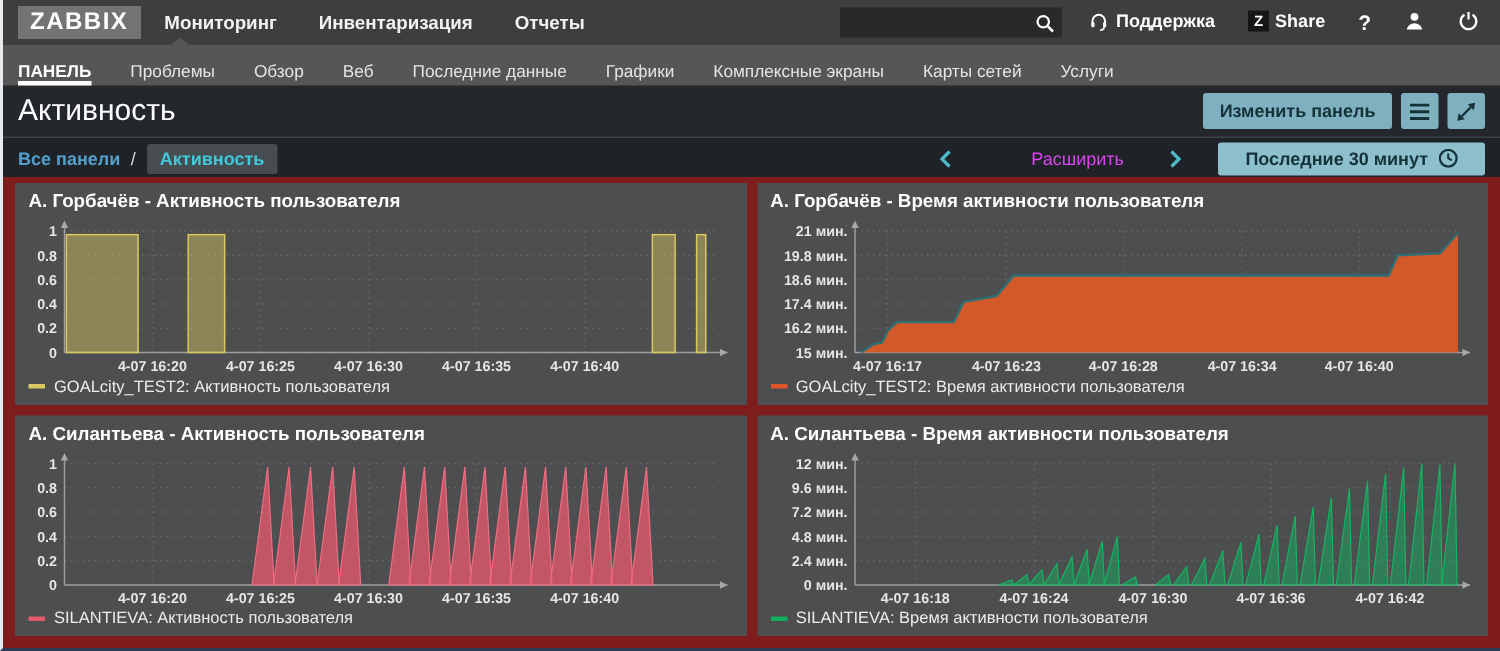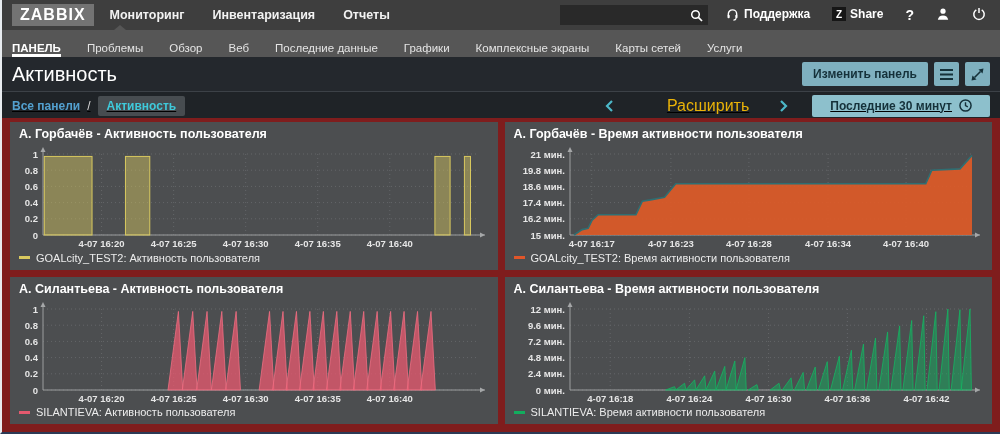--- a/index.html
+++ b/index.html
@@ -34,27 +34,27 @@
   .subnav-item { color:#e4e4e4; font-size:11.5px; display:flex; align-items:center; cursor:pointer; border-bottom:3px solid transparent; padding-top:3px; }
   .subnav-item.active { color:#fff; font-weight:bold; border-bottom-color:#fff; }
   
   .pagehead { height:35px; background:#24282d; display:flex; align-items:center; padding:0 10px; border-bottom:1px solid #3c4147; }
   .page-title { color:#fff; font-size:20px; }
   .head-actions { margin-left:auto; display:flex; gap:6px; align-items:center; }
   .btn { background:#7fb0bf; color:#15313a; font-size:12px; font-weight:bold; border:0; border-radius:2px;
          padding:5px 11px; cursor:pointer; font-family:"Liberation Sans",sans-serif; }
   .iconbtn { width:25px; height:24px; display:flex; align-items:center; justify-content:center; background:#7fb0bf; border:0; border-radius:2px; cursor:pointer; }
   
-  .crumbrow { height:27px; display:flex; align-items:center; padding:0 10px;text-decoration:underline; }
+  .crumbrow { height:27px; display:flex; align-items:center; padding:0 10px; }
   .crumb-link { color:#53a0cf; font-size:12px; font-weight:bold; cursor:pointer; }
   .crumb-sep { color:#d8d8d8; font-size:12px; margin:0 7px; }
   .crumb-chip { background:#474c50; color:#3fc9da; font-size:12px; font-weight:bold; padding:3px 9px; border-radius:2px; cursor:pointer; }
   .time-controls { margin-left:auto; display:flex; align-items:center; }
   .chev { display:flex; align-items:center; cursor:pointer; padding:0 4px; }
-  .expand-label { color:#eab308; font-size:16px; margin:0 26px; cursor:pointer;padding-left:23px; }
+  .expand-label { color:#d946ef; font-size:12px; margin:0 26px; cursor:pointer;padding-left:23px; }
   .time-btn { margin-left:20px; background:#8dc0cc; color:#15313a; border:0; border-radius:2px; font-size:12px; font-weight:bold;
               padding:4px 18px; display:flex; align-items:center; gap:7px; cursor:pointer; font-family:"Liberation Sans",sans-serif; }
   
   .dashboard { position:absolute; top:118px; left:0; right:0; bottom:0; background:#7f1d1d;
                padding:4px 8px 8px; display:grid; grid-template-columns:1fr 1fr; grid-template-rows:1fr 1fr; gap:7px; }
   .panel { background:#4c4e50; padding:5px 9px 4px; display:flex; flex-direction:column; min-height:0; }
   .panel-title { color:#fff; font-size:12.5px; font-weight:bold; margin-bottom:2px; flex:0 0 17px; }
   .chart { flex:1 1 auto; min-height:0; position:relative; }
   .chart svg { position:absolute; left:0; top:0; }
   .legend { flex:0 0 16px; display:flex; align-items:center; gap:6px; }

